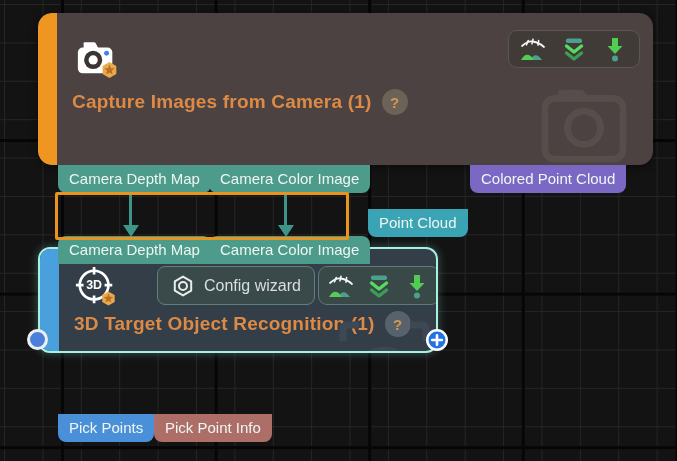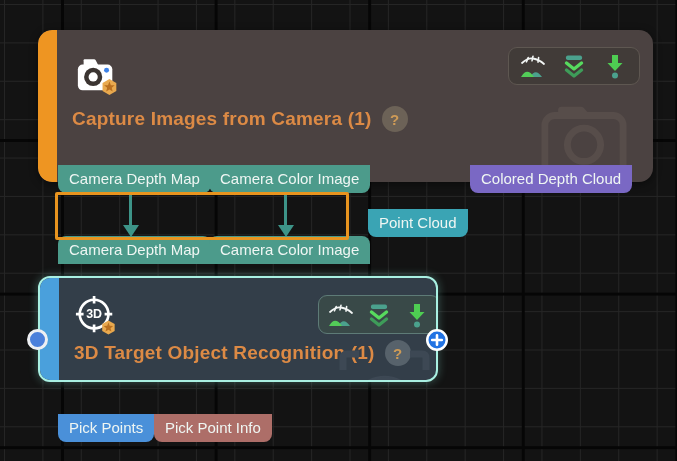--- a/index.html
+++ b/index.html
@@ -10,22 +10,22 @@
     background-image:
       linear-gradient(to right,#060606 0 2.5px,transparent 2.5px),
       linear-gradient(to bottom,#060606 0 2.5px,transparent 2.5px),
       linear-gradient(to right,#252525 0 1px,transparent 1px),
       linear-gradient(to bottom,#252525 0 1px,transparent 1px);
     background-size:153.6px 153.6px,153.6px 153.6px,38.4px 38.4px,38.4px 38.4px;
     background-position:61px 0,0 139px,4px 0,0 4px;
   }
   
   .node{position:absolute;border-radius:14px;}
-  .node1{left:38px;top:30px;width:615px;height:152px;background:#4B4241;z-index:2;box-shadow:0 2px 8px rgba(0,0,0,.45);overflow:hidden;}
-  .node2{left:38px;top:276px;width:400px;height:106px;background:#333E49;border:2.5px solid #A9F0E2;border-radius:12px;z-index:2;box-shadow:0 0 8px 1px rgba(140,235,215,.28);overflow:hidden;}
+  .node1{left:38px;top:13px;width:615px;height:152px;background:#4B4241;z-index:2;box-shadow:0 2px 8px rgba(0,0,0,.45);overflow:hidden;}
+  .node2{left:38px;top:247px;width:400px;height:106px;background:#333E49;border:2.5px solid #A9F0E2;border-radius:12px;z-index:2;box-shadow:0 0 8px 1px rgba(140,235,215,.28);overflow:hidden;}
   .accent{position:absolute;left:0;top:0;bottom:0;width:19px;}
   .accent1{background:#EE9522;border-radius:14px 0 0 14px;}
   .accent2{background:#4AA0DC;border-radius:9px 0 0 9px;}
   .node-icon{position:absolute;left:37px;top:24px;width:44px;height:44px;}
   .node2 .node-icon{left:34px;top:16px;}
   .title-row{position:absolute;left:34px;display:flex;align-items:center;gap:10px;white-space:nowrap;}
   .node1 .title-row{top:76px;}
   .node2 .title-row{top:62px;}
   .node-title{font-size:19px;font-weight:bold;letter-spacing:.2px;}
   .help-badge{width:26px;height:26px;border-radius:50%;display:flex;align-items:center;justify-content:center;font-size:15px;font-weight:bold;flex:0 0 auto;}
@@ -95,21 +95,21 @@
     <svg class="wm-cam" width="88" height="86" viewBox="0 0 90 86">
       <path d="M22,22 v-6.5 h20 l6,6.5" stroke="#574D4A" stroke-width="7" stroke-linejoin="round" fill="none"></path>
       <rect x="5" y="21" width="80" height="62" rx="10" stroke="#574D4A" stroke-width="7" fill="none"></rect>
       <circle cx="45" cy="51" r="17" stroke="#574D4A" stroke-width="7" fill="none"></circle>
     </svg>
   </div>
 
   <div class="port port-bottom" style="left: 58px; top: 165px; background-color: rgb(76, 155, 139);">Camera Depth Map</div>
   <div class="port port-bottom" style="left: 209px; top: 165px; background-color: rgb(76, 155, 139);">Camera Color Image</div>
   <div class="port port-bottom" style="left: 368px; top: 165px; background-color: rgb(58, 164, 180); margin-top: 44px;">Point Cloud</div>
-  <div class="port port-bottom" style="left: 470px; top: 165px; background-color: rgb(122, 104, 196);">Colored Depth Cloud</div>
+  <div class="port port-bottom" style="left: 470px; top: 165px; background-color: rgb(122, 104, 196);">Colored Point Cloud</div>
 
   <div class="conn">
     <div class="conn-line" style="left:129px;top:194px;height:32px"></div>
     <div class="conn-head" style="left:123px;top:225px"></div>
   </div>
   <div class="conn">
     <div class="conn-line" style="left:284px;top:194px;height:32px"></div>
     <div class="conn-head" style="left:278px;top:225px"></div>
   </div>
 
@@ -122,20 +122,27 @@
     <div class="accent accent2" style="background-color: rgb(74, 160, 220);"></div>
 
     <svg class="node-icon" viewBox="0 0 46 46">
       <circle cx="21" cy="21" r="15" stroke="#FFFFFF" stroke-width="2.8" fill="none"></circle>
       <path d="M21,2 V10 M21,32 V40 M2,21 H10 M32,21 H40" stroke="#FFFFFF" stroke-width="2.8"></path>
       <text x="21" y="25.5" font-size="13" font-weight="bold" fill="#FFFFFF" text-anchor="middle">3D</text>
       <polygon points="36,27.7 42.5,31.35 42.5,38.65 36,42.3 29.5,38.65 29.5,31.35" fill="#E9A94E"></polygon>
       <polygon points="36,29.8 37.3,33.3 40.9,33.4 38.2,35.8 39.1,39.2 36,37.4 32.9,39.2 33.8,35.8 31.1,33.4 34.7,33.3" fill="#BA7020"></polygon>
     </svg>
 
+    <div class="config-btn">
+      <svg width="24" height="24" viewBox="0 0 24 24">
+        <polygon points="12,2.6 20.2,7.3 20.2,16.7 12,21.4 3.8,16.7 3.8,7.3" stroke="#E8ECEA" stroke-width="2" fill="none" stroke-linejoin="round"></polygon>
+        <circle cx="12" cy="12" r="4" stroke="#E8ECEA" stroke-width="2" fill="none"></circle>
+      </svg>
+      <span class="config-label">Config wizard</span>
+    </div>
 
     <div class="icon-group ig2">
       <svg width="26" height="26" viewBox="0 0 26 26">
         <path d="M10,24 Q15.5,14.5 22,24 Z" fill="#4BA18D"></path>
         <path d="M1,24 Q7,13.5 14,24 Z" fill="#53CC58"></path>
         <path d="M2,10 Q8,4.5 13,5.5 Q19,6.5 24,11" stroke="#F2F5F4" stroke-width="1.8" fill="none" stroke-linecap="round"></path>
         <path d="M6.5,8.8 L8.2,4.6 M12,7.8 L13,3.2 M18,9.2 L18.6,4.6" stroke="#F2F5F4" stroke-width="1.6" stroke-linecap="round"></path>
       </svg>
       <svg width="26" height="26" viewBox="0 0 26 26">
         <rect x="5" y="2.5" width="16" height="4.5" rx="1.8" fill="#4BA18D"></rect>

